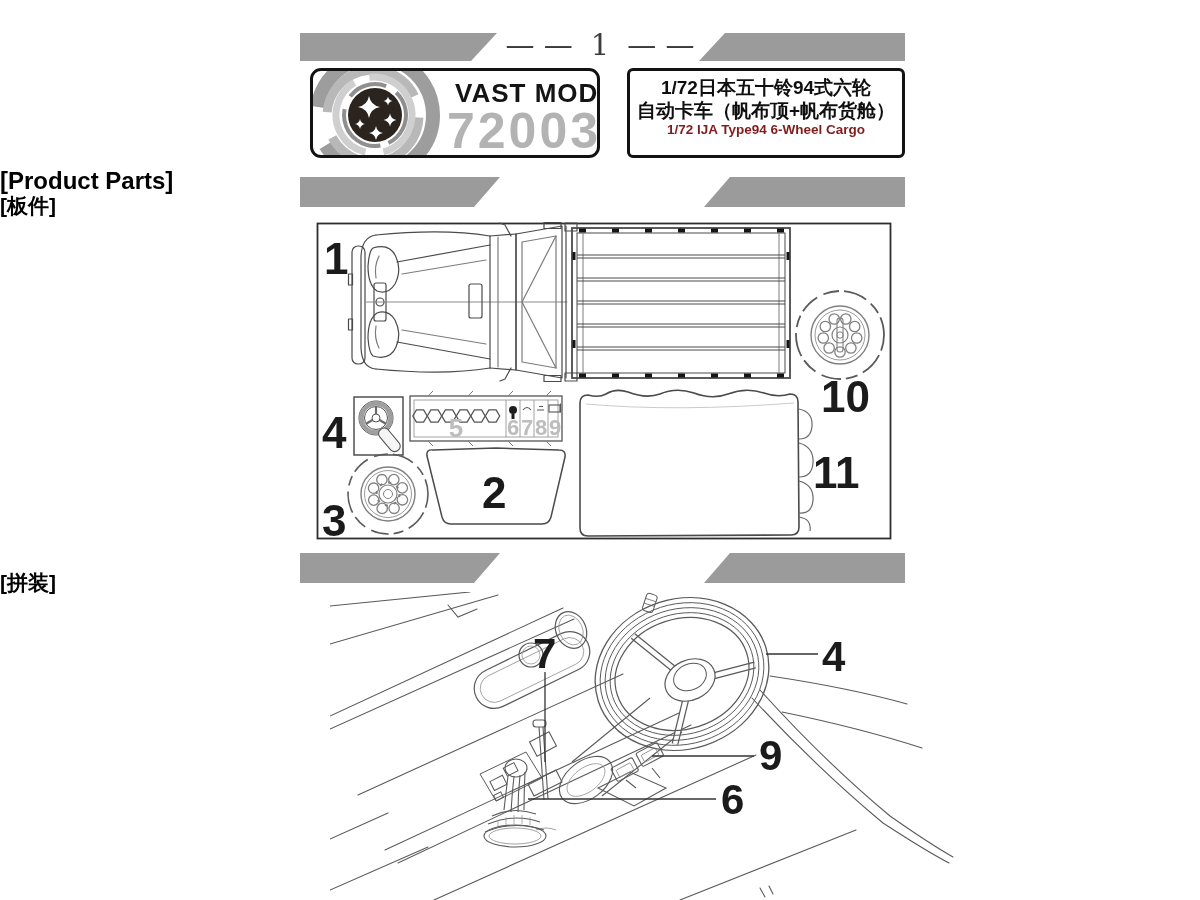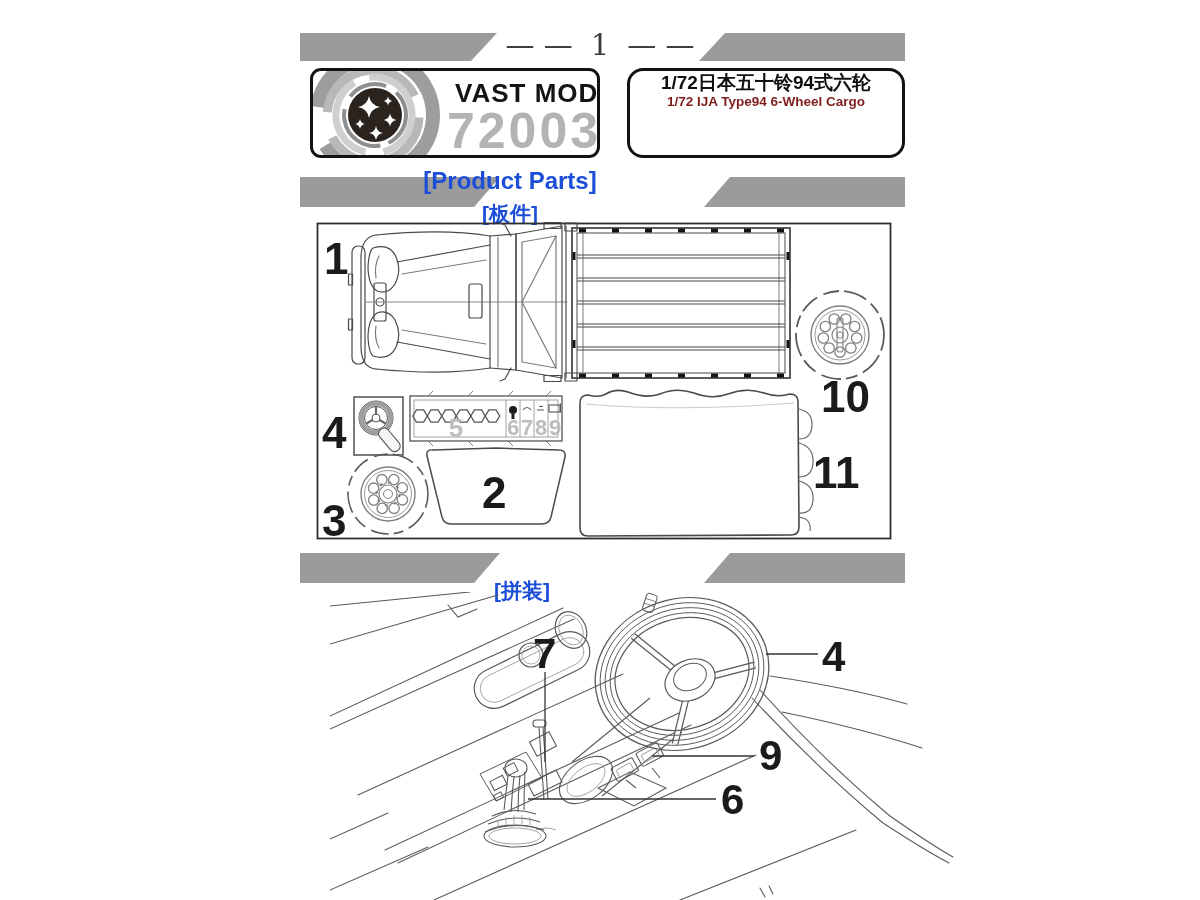--- a/index.html
+++ b/index.html
@@ -19,28 +19,28 @@
   .logo-box{position:absolute;left:310px;top:68px;width:290px;height:90px;
             border:3px solid #121212;border-radius:11px;background:#fff;
             box-sizing:border-box;overflow:hidden;}
   .brand{position:absolute;left:142px;right:8px;top:7px;text-align:center;
          font-size:26px;font-weight:bold;color:#141414;letter-spacing:1px;white-space:nowrap;}
   .code{position:absolute;left:134px;right:8px;top:31px;text-align:center;
         font-size:50px;font-weight:bold;color:#b3b3b3;letter-spacing:3px;}
 
   
   .title-box{position:absolute;left:627px;top:68px;width:278px;height:90px;
-             border:3px solid #121212;border-radius:16px;box-sizing:border-box;
-             text-align:center;background:#fff;}
+             border:3px solid #121212;border-radius:6px;box-sizing:border-box;
+             text-align:center;padding-top:5px;background:#fff;}
   .tb-cn{font-size:19px;font-weight:bold;line-height:23px;color:#0f0f0f;white-space:nowrap;}
   .tb-en{font-size:13.5px;font-weight:bold;line-height:16px;color:#7f1d1d;white-space:nowrap;}
 
-  .sec-title{position:absolute;left:0;width:1020px;text-align:center;font-weight:bold;color:#1d4ed8;}
+  .sec-title{position:absolute;left:0;width:1020px;font-weight:bold;color:#000000;}
   .sec-en{font-size:24px;}
-  .sec-cn{font-size:21px;margin-top:8px;}
+  .sec-cn{font-size:21px;}
 
   
   .parts-box{position:absolute;left:316px;top:222px;width:576px;height:318px;}
   .assembly{position:absolute;left:330px;top:592px;width:640px;height:308px;}
 
   svg text{font-family:"Liberation Sans",sans-serif;font-weight:bold;}
   .plabel{font-size:44px;fill:#1b1b1b;}
   .alabel{font-size:42px;fill:#1b1b1b;}
   .gray5{font-size:26px;fill:#bdbdbd;}
   .grayd{font-size:22px;fill:#bdbdbd;}
@@ -70,20 +70,21 @@
         <path d="M47,48 Q47.8,52.2 52,53 Q47.8,53.8 47,58 Q46.2,53.8 42,53 Q46.2,52.2 47,48 Z"></path>
         <path d="M63,55 Q64,61 70,62 Q64,63 63,69 Q62,63 56,62 Q62,61 63,55 Z"></path>
       </g>
     </svg>
     <div class="brand">VAST MODEL</div>
     <div class="code">72003</div>
   </div>
 
   <div class="title-box">
     <div class="tb-cn">1/72日本五十铃94式六轮</div>
+    <div class="tb-cn">自动卡车（帆布顶+帆布货舱）</div>
     <div class="tb-en">1/72 IJA Type94 6-Wheel Cargo</div>
   </div>
 
   <div class="bar bar-slant-r" style="left:300px;top:177px;width:200px;height:30px;"></div>
   <div class="bar bar-slant-l" style="left:704px;top:177px;width:201px;height:30px;"></div>
   <div class="sec-title sec-en" style="top:167px;">[Product Parts]</div>
   <div class="sec-title sec-cn" style="top:192px;">[板件]</div>
 
   <div class="parts-box">
     <svg width="576" height="318" viewBox="0 0 576 318">
@@ -220,21 +221,21 @@
         <path d="M272,173 Q264,173 264,181 L264,306 Q264,314 272,314 L475,313 Q483,313 483,305 L482,180 Q482,172 474,172 Q462,176 448,171 Q430,165 412,172 Q396,178 378,171 Q360,165 344,172 Q330,177 312,170 Q300,166 290,172 Q283,176 272,173 Z" stroke="#4a4a4a" stroke-width="1.6"></path>
         <path d="M270,182 Q360,190 478,181" stroke="#bdbdbd" stroke-width="0.8"></path>
         <path d="M483,187 Q497,190 496,204 Q495,217 483,217 M483,221 Q498,225 497,241 Q496,255 483,255 M483,259 Q498,263 497,278 Q496,292 483,291 M483,295 Q496,297 494,309" stroke="#6a6a6a" stroke-width="1.2"></path>
       </g>
       <text class="plabel" x="497" y="266">11</text>
     </svg>
   </div>
 
   <div class="bar bar-slant-r" style="left:300px;top:553px;width:200px;height:30px;"></div>
   <div class="bar bar-slant-l" style="left:704px;top:553px;width:201px;height:30px;"></div>
-  <div class="sec-title sec-cn" style="top:569px;padding-left:12px;">[拼装]</div>
+  <div class="sec-title sec-cn" style="top:569px;">[拼装]</div>
 
   <div class="assembly">
     <svg width="640" height="308" viewBox="0 0 640 308">
 
       <g stroke="#5a5a5a" stroke-width="1.1" fill="none" stroke-linecap="round">
         <path d="M0,14 L140,0"></path>
         <path d="M0,52 L168,3"></path>
         <path d="M118,13 L128,25 L147,17"></path>
         <path d="M0,124 L233,16"></path>
         <path d="M0,137 L244,27"></path>

